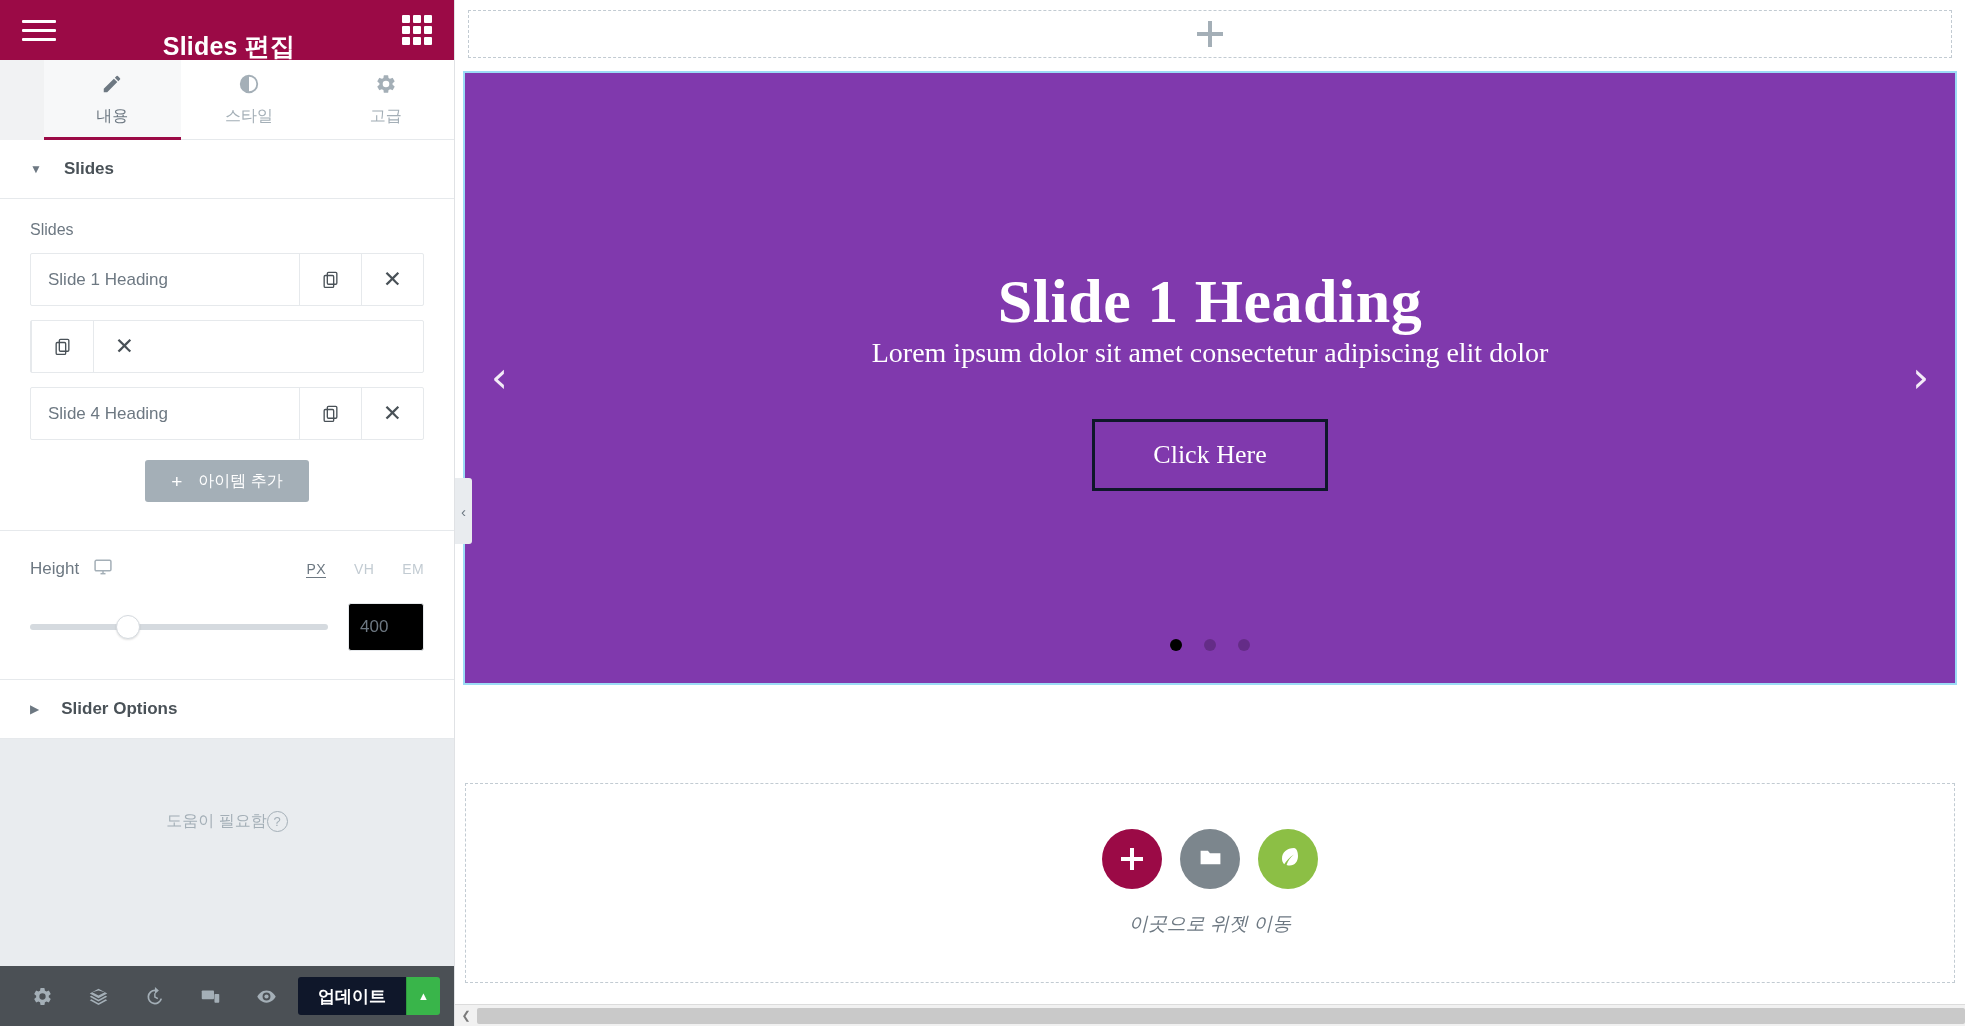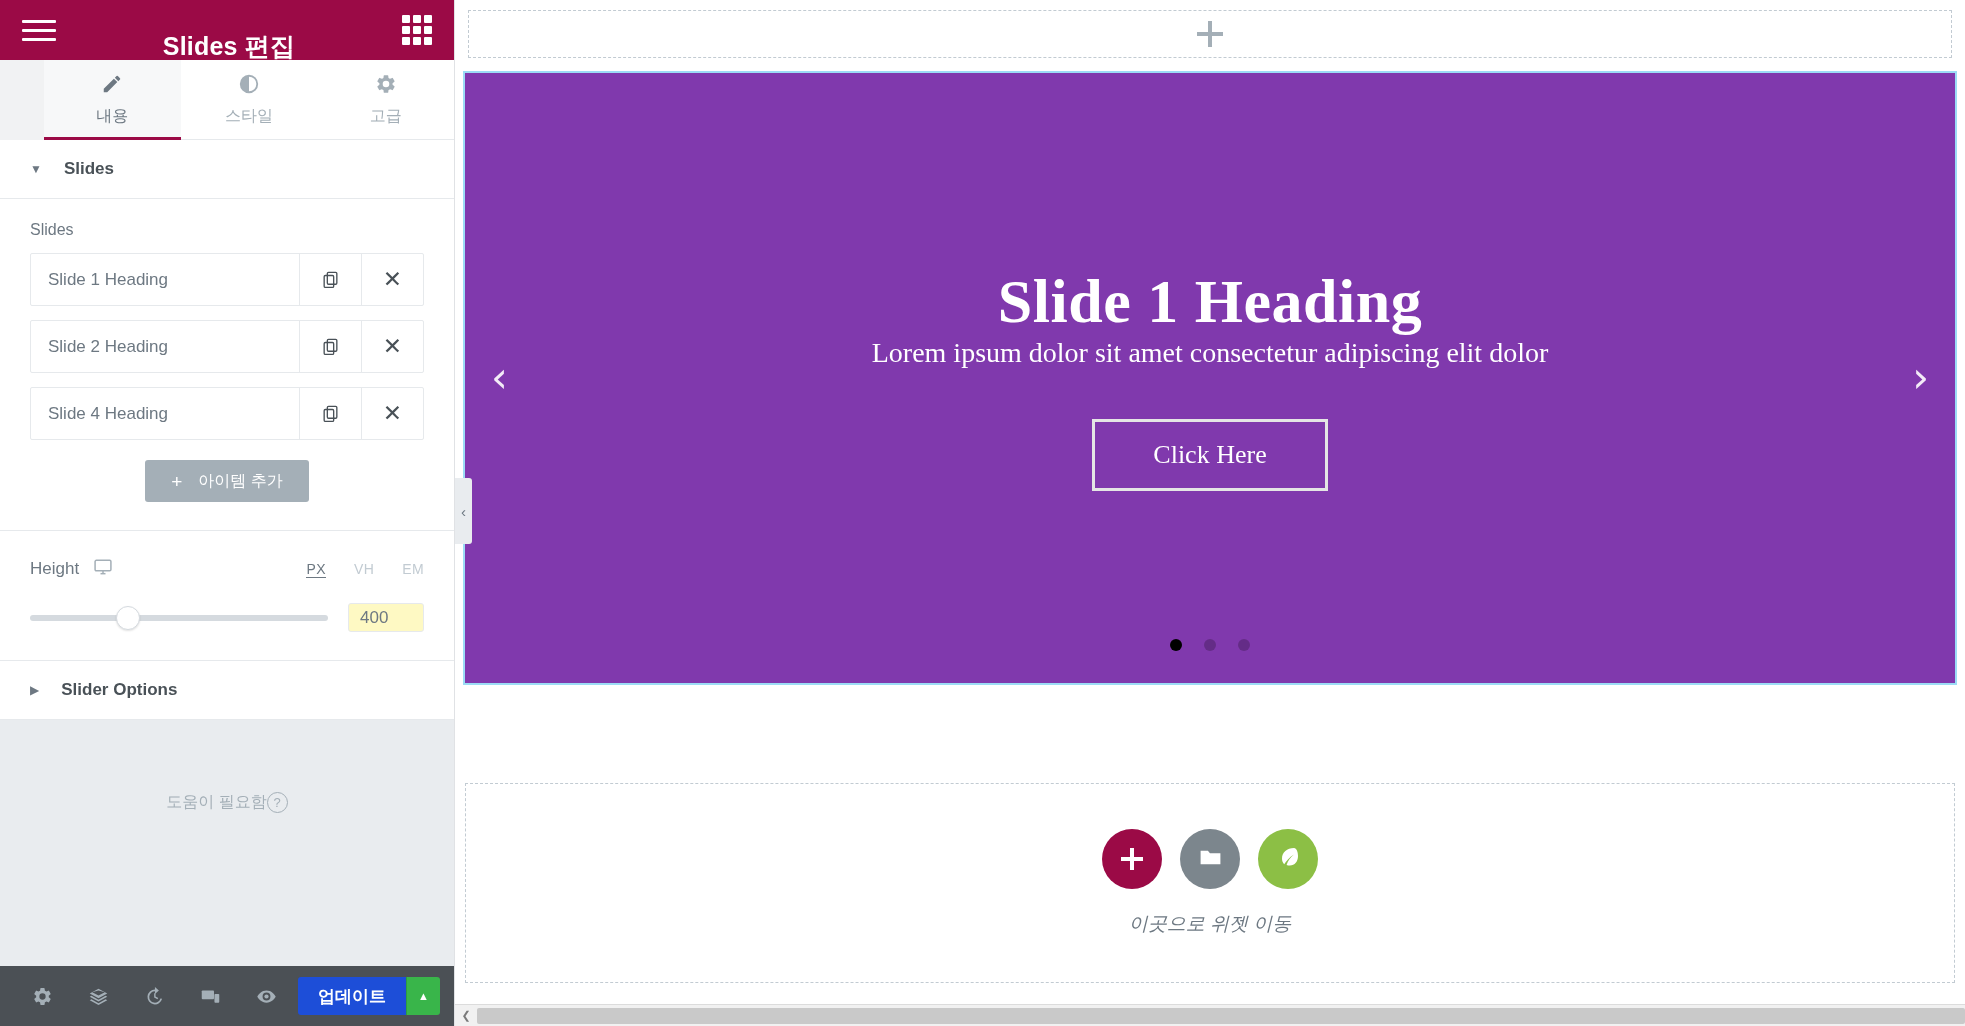--- a/index.html
+++ b/index.html
@@ -106,22 +106,22 @@
   .slider-track {
     flex: 1; height: 6px; background: #d5dadf; border-radius: 3px; position: relative; cursor: pointer;
   }
   .slider-thumb {
     position: absolute; top: 50%; left: 33%;
     width: 24px; height: 24px; background: #ffffff; border: 1px solid #d5dadf;
     border-radius: 50%; transform: translate(-50%, -50%); cursor: grab;
     box-shadow: 0 1px 2px rgba(0,0,0,.12);
   }
   .num-input {
-    width: 76px; height: 29px; border: 1px solid #e6e9ec; border-radius: 3px;
-    background: #fef9c3; color: #6d7882; font-size: 17px; padding: 0 11px;
+    width: 76px; height: 48px; border: 1px solid #e6e9ec; border-radius: 3px;
+    background: #000000; color: #6d7882; font-size: 17px; padding: 0 11px;
     font-family: "Liberation Sans", sans-serif; outline: none;
   }
 
   .help-area { text-align: center; padding: 72px 0 0; }
   .help-link {
     display: inline-flex; align-items: flex-start; gap: 0;
     color: #a4afb7; font-size: 16px; cursor: pointer;
   }
   .help-q {
     width: 21px; height: 21px; border: 1.5px solid #a4afb7; border-radius: 50%;
@@ -134,21 +134,21 @@
     flex: 0 0 60px; background: #4b5055;
     display: flex; align-items: center; padding: 0 14px; gap: 0;
   }
   .foot-icon {
     width: 56px; height: 60px; display: flex; align-items: center; justify-content: center;
     cursor: pointer; color: #a4afb7;
   }
   .foot-icon svg { width: 21px; height: 21px; fill: currentColor; }
   .update-wrap { margin-left: auto; display: flex; height: 38px; }
   .update-btn {
-    background: #1d4ed8; color: #ffffff; border: none; cursor: pointer;
+    background: #0f172a; color: #ffffff; border: none; cursor: pointer;
     font-size: 17px; font-weight: bold; padding: 0 20px;
     border-radius: 3px 0 0 3px; font-family: "Liberation Sans", sans-serif;
   }
   .update-caret {
     background: #39b54a; color: #ffffff; width: 34px; cursor: pointer;
     border-radius: 0 3px 3px 0; border-left: 1px solid #2f9c3e;
     display: flex; align-items: center; justify-content: center; font-size: 11px;
   }
 
   
@@ -179,21 +179,21 @@
   }
   .slide-heading {
     font-family: "Liberation Serif", serif;
     color: #ffffff; font-size: 62px; font-weight: bold; letter-spacing: .5px;
   }
   .slide-sub {
     font-family: "Liberation Serif", serif;
     color: #ffffff; font-size: 28px; font-weight: normal;
   }
   .slide-cta {
-    margin-top: 50px; border: 3px solid #e5e5e5; color: #ffffff;
+    margin-top: 50px; border: 3px solid #0f172a; color: #ffffff;
     font-family: "Liberation Serif", serif; font-size: 26px;
     padding: 18px 58px; cursor: pointer; background: transparent;
   }
   .nav-arrow {
     position: absolute; top: 50%; transform: translateY(-50%);
     color: rgba(255,255,255,.9); font-size: 42px; cursor: pointer;
     font-family: "DejaVu Sans", sans-serif; line-height: 1; user-select: none;
   }
   .nav-prev { left: 26px; }
   .nav-next { right: 26px; }
@@ -319,21 +319,20 @@
                 <rect x="8" y="3" width="12" height="15" rx="1.5"></rect>
                 <rect x="4" y="7" width="12" height="15" rx="1.5"></rect>
               </svg>
           </div>
           <div class="rbtn">
               <span class="xglyph">✕</span>
             </div>
         </div>
 
         <div class="repeater-row">
-          <div class="rtitle">Slide 2 Heading</div>
           <div class="rbtn">
             <svg viewBox="0 0 24 24">
                 <rect x="8" y="3" width="12" height="15" rx="1.5"></rect>
                 <rect x="4" y="7" width="12" height="15" rx="1.5"></rect>
               </svg>
           </div>
           <div class="rbtn">
               <span class="xglyph">✕</span>
             </div>
         </div>

